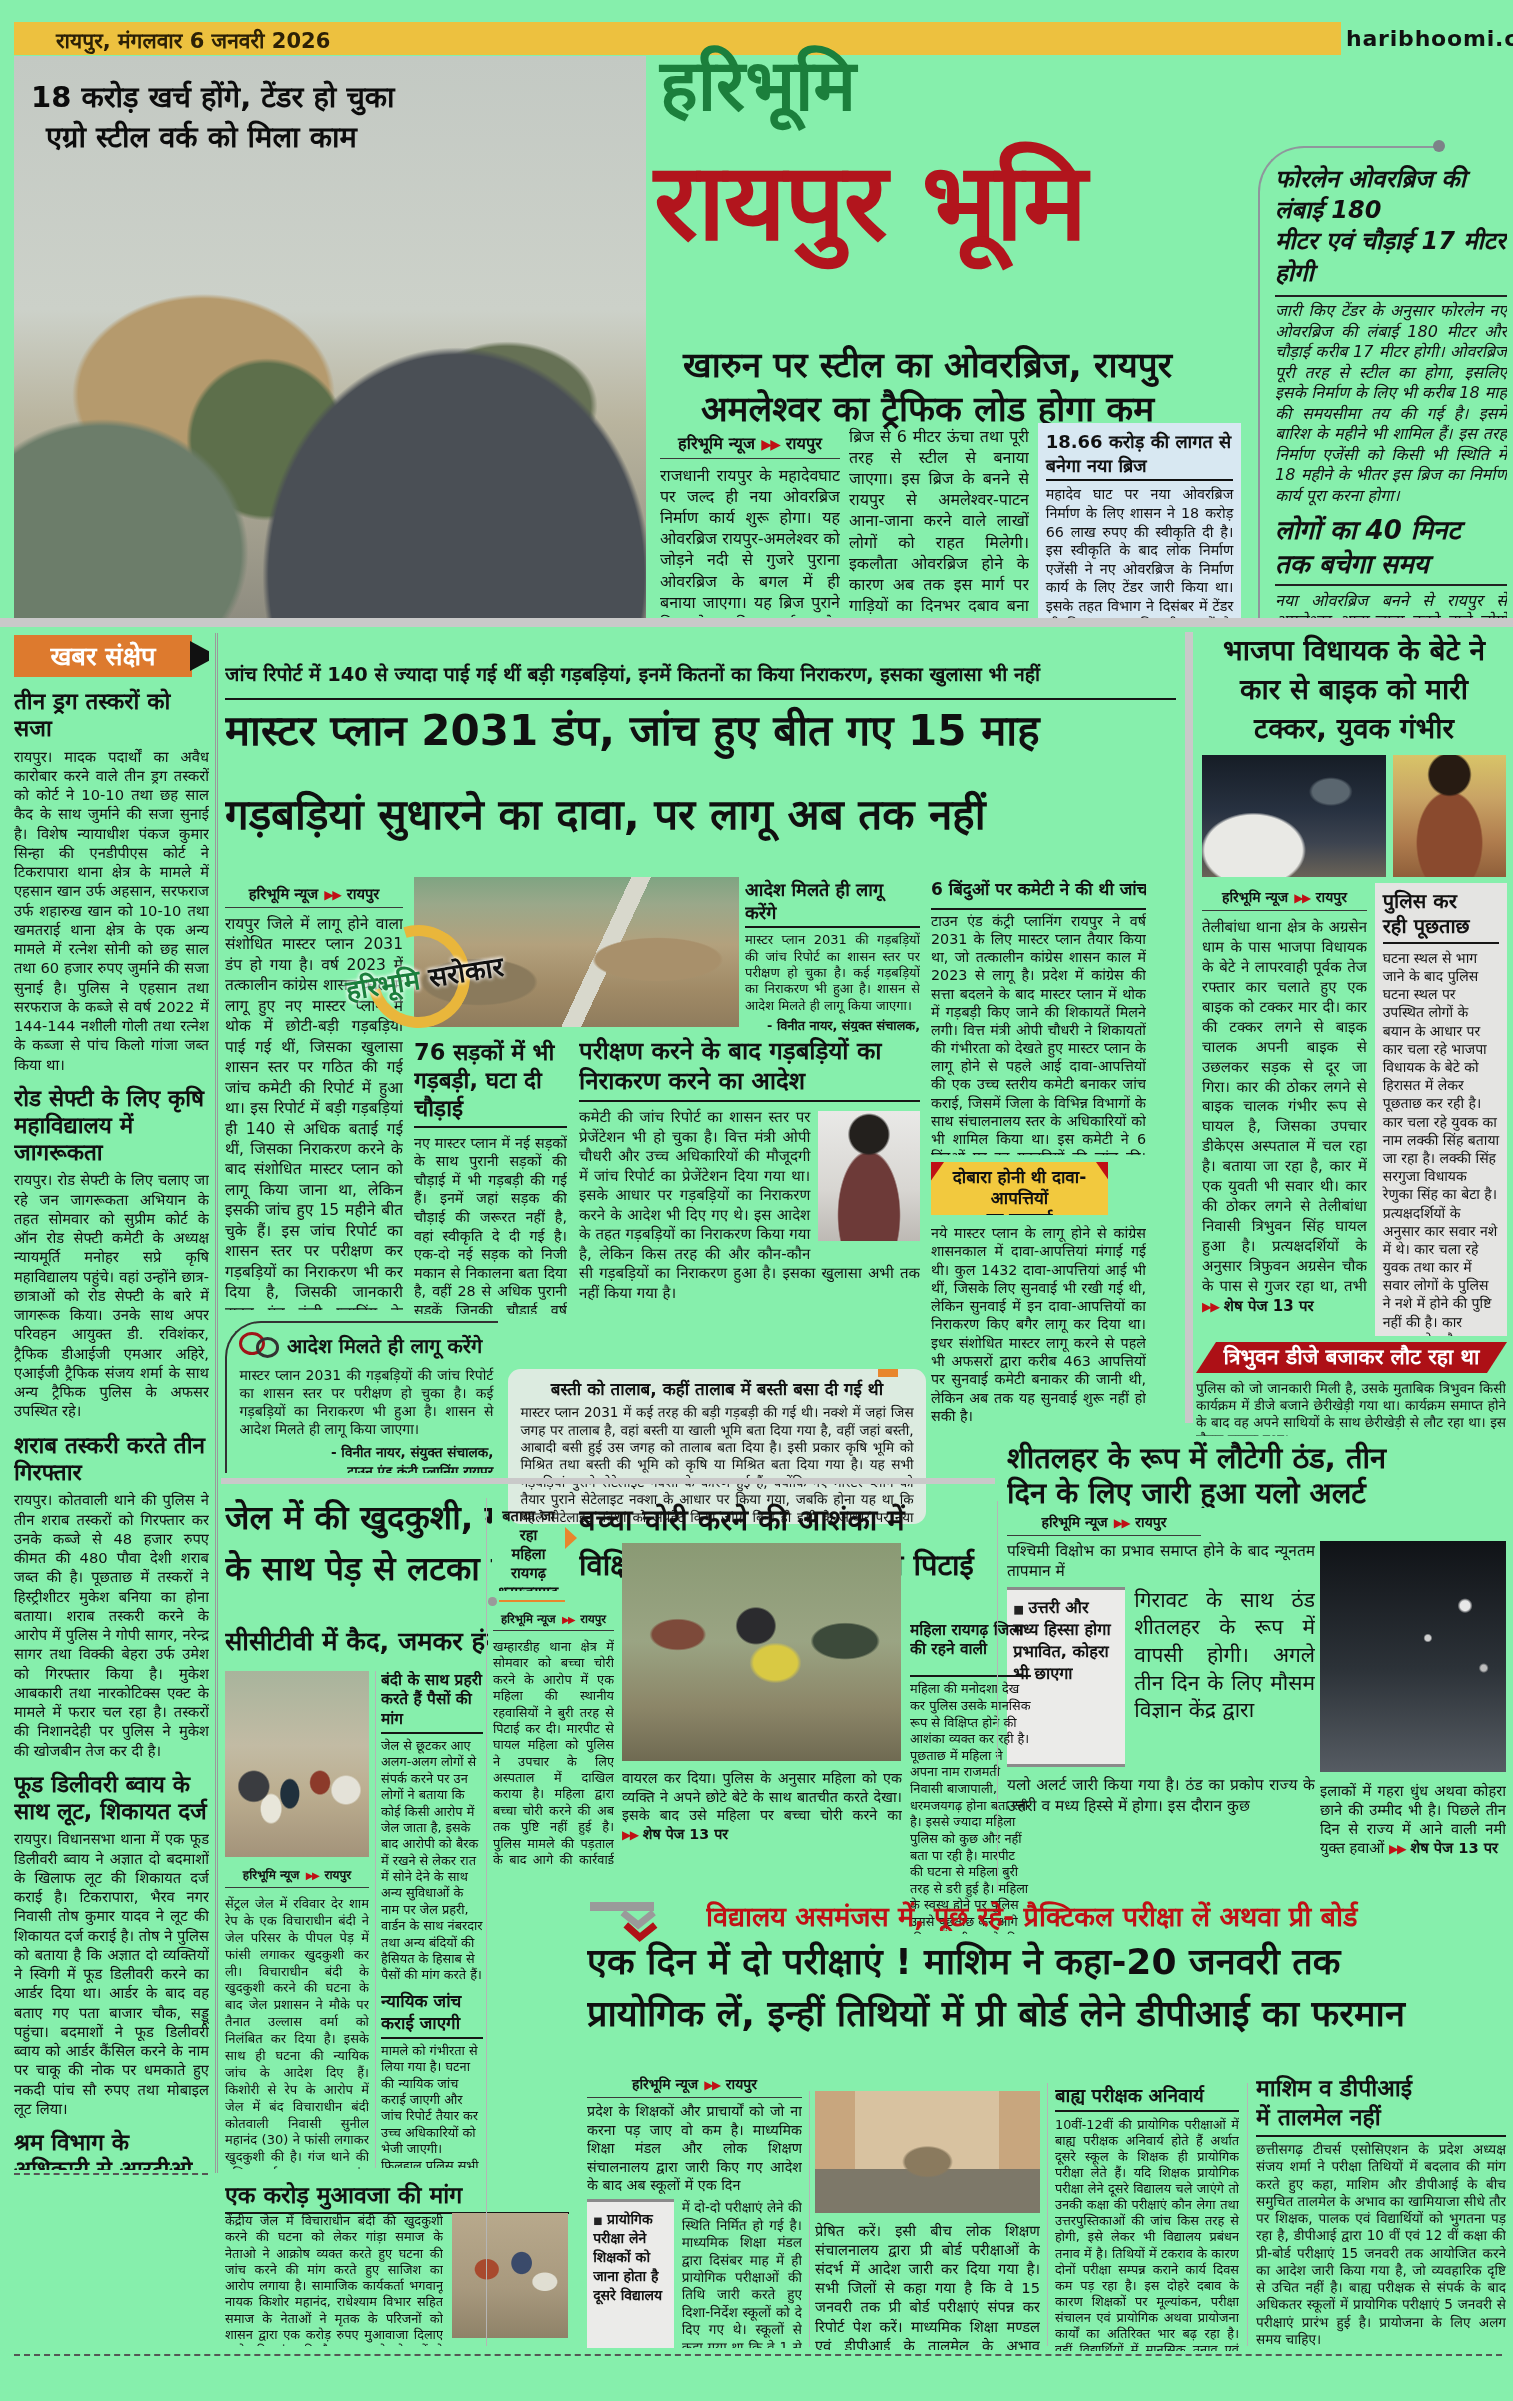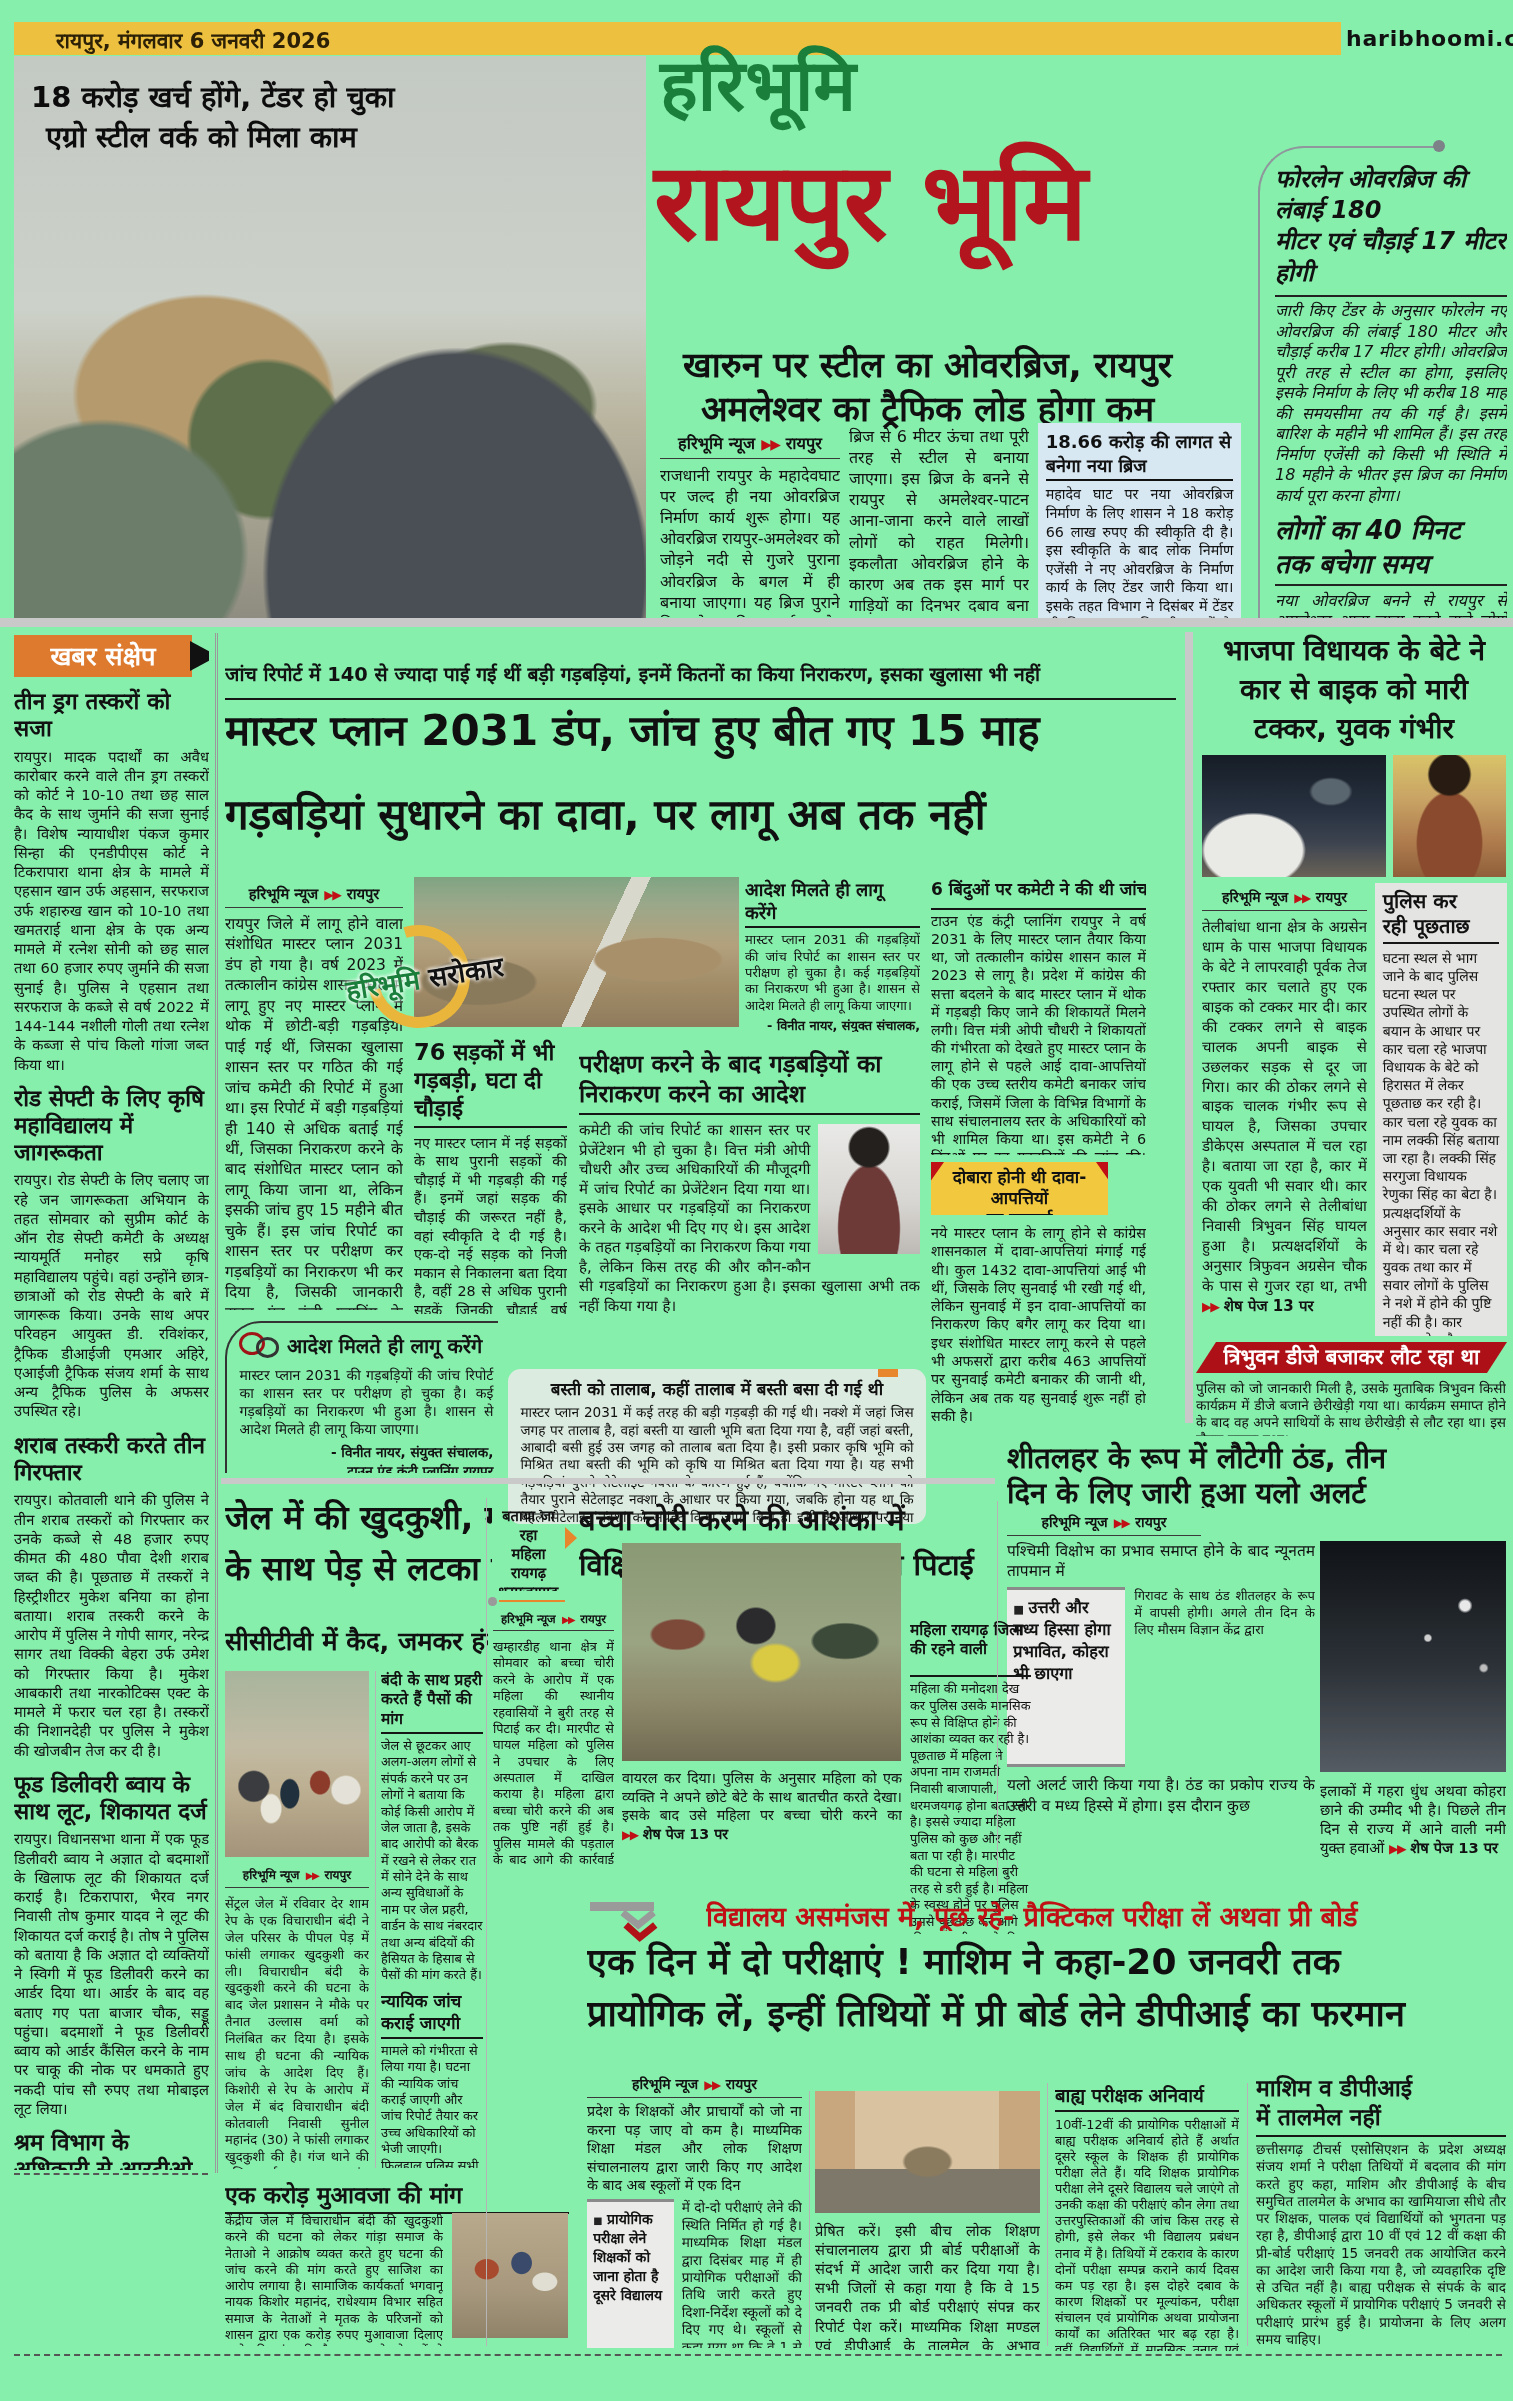--- a/index.html
+++ b/index.html
@@ -186,21 +186,21 @@
     <div class="jt" style="font-size:14.3px;line-height:1.3;">नए मास्टर प्लान में नई सड़कों के साथ पुरानी सड़कों की चौड़ाई में भी गड़बड़ी की गई हैं। इनमें जहां सड़क की चौड़ाई की जरूरत नहीं है, वहां स्वीकृति दे दी गई है। एक-दो नई सड़क को निजी मकान से निकालना बता दिया है, वहीं 28 से अधिक पुरानी सड़कें जिनकी चौड़ाई वर्ष 2021 के मास्टर प्लान में तय की गई थी, उनकी चौड़ाई ही घटा दी गई है। ये पुरानी सड़कें नए मास्टर प्लान में शामिल हैं।</div>
   </div>
 
   <div class="abs clip" style="left:745px;top:879px;width:175px;height:153px;">
     <div class="xb" style="font-size:18px;line-height:1.25;border-bottom:2.3px solid #161616;padding-bottom:2.3px;margin-bottom:3.9px;">आदेश मिलते ही लागू करेंगे</div>
     <div class="jt" style="font-size:13px;line-height:1.26;">मास्टर प्लान 2031 की गड़बड़ियों की जांच रिपोर्ट का शासन स्तर पर परीक्षण हो चुका है। कई गड़बड़ियों का निराकरण भी हुआ है। शासन से आदेश मिलते ही लागू किया जाएगा।</div>
     <div class="b" style="font-size:12.8px;text-align:right;margin-top:2.3px;">- विनीत नायर, संयुक्त संचालक,</div>
     <div class="b" style="font-size:12.8px;text-align:right;">टाउन एंड कंट्री प्लानिंग रायपुर</div>
   </div>
 
-  <div class="abs clip" style="left:579px;top:1036px;width:341px;height:277px;margin-top:13px;">
+  <div class="abs clip" style="left:579px;top:1036px;width:341px;height:277px;">
     <div class="xb" style="font-size:24px;line-height:1.25;">परीक्षण करने के बाद गड़बड़ियों का</div>
     <div class="xb" style="font-size:24px;line-height:1.25;border-bottom:2.3px solid #161616;padding-bottom:3.9px;margin-bottom:6.2px;">निराकरण करने का आदेश</div>
     <div>
       <div class="photo ph-official" style="float:right;width:102px;height:130px;margin:3.1px 0 4.6px 7.7px;"></div>
       <div class="jt" style="font-size:15px;line-height:1.3;">कमेटी की जांच रिपोर्ट का शासन स्तर पर प्रेजेंटेशन भी हो चुका है। वित्त मंत्री ओपी चौधरी और उच्च अधिकारियों की मौजूदगी में जांच रिपोर्ट का प्रेजेंटेशन दिया गया था। इसके आधार पर गड़बड़ियों का निराकरण करने के आदेश भी दिए गए थे। इस आदेश के तहत गड़बड़ियों का निराकरण किया गया है, लेकिन किस तरह की और कौन-कौन सी गड़बड़ियों का निराकरण हुआ है। इसका खुलासा अभी तक नहीं किया गया है।</div>
     </div>
   </div>
 
   <div class="abs b clip" style="left:931px;top:877px;width:215px;height:28px;font-size:17px;white-space:nowrap;border-bottom:2.3px solid #161616;padding-bottom:3.1px;">6 बिंदुओं पर कमेटी ने की थी जांच</div>
   <div class="abs jt clip" style="left:931px;top:912px;width:215px;height:243px;font-size:14.3px;line-height:1.27;">टाउन एंड कंट्री प्लानिंग रायपुर ने वर्ष 2031 के लिए मास्टर प्लान तैयार किया था, जो तत्कालीन कांग्रेस शासन काल में 2023 से लागू है। प्रदेश में कांग्रेस की सत्ता बदलने के बाद मास्टर प्लान में थोक में गड़बड़ी किए जाने की शिकायतें मिलने लगी। वित्त मंत्री ओपी चौधरी ने शिकायतों की गंभीरता को देखते हुए मास्टर प्लान के लागू होने से पहले आई दावा-आपत्तियों की एक उच्च स्तरीय कमेटी बनाकर जांच कराई, जिसमें जिला के विभिन्न विभागों के साथ संचालनालय स्तर के अधिकारियों को भी शामिल किया था। इस कमेटी ने 6 बिंदुओं पर इन गड़बड़ियों की जांच की। इसमें शिकायत, सड़क, तालाब, लैंड यूज एवं असंगत-अकार्यक्षम भूमि का उपयोग शामिल है। कमेटी की प्रारंभिक जांच में ही 170 से अधिक गड़बड़ियां पाई गईं। इन गड़बड़ियों की दोबारा बारीकी से जांच की गई, जिसके बाद रिपोर्ट शासन को भेजी गई।</div>
@@ -259,21 +259,21 @@
     <span>हरिभूमि न्यूज</span>
       <span class="arr"></span>
       <span>रायपुर</span>
   </div>
   <div class="abs clip" style="left:1007px;top:1541px;width:308px;height:358px;">
     <div class="jt" style="font-size:15.5px;line-height:1.32;">पश्चिमी विक्षोभ का प्रभाव समाप्त होने के बाद न्यूनतम तापमान में</div>
     <div style="display:flex;gap:9.3px;margin-top:4.6px;">
       <div class="bulletbox" style="width:118px;height:180px;box-sizing:border-box;font-size:16.3px;">
         <span class="sq"></span><span>उत्तरी और मध्य हिस्सा होगा प्रभावित, कोहरा भी छाएगा</span>
       </div>
-      <div class="jt clip" style="flex:1;height:184px;font-size:13px;line-height:1.32;">गिरावट के साथ ठंड शीतलहर के रूप में वापसी होगी। अगले तीन दिन के लिए मौसम विज्ञान केंद्र द्वारा</div>
+      <div class="jt clip" style="flex:1;height:184px;font-size:21px;line-height:1.32;">गिरावट के साथ ठंड शीतलहर के रूप में वापसी होगी। अगले तीन दिन के लिए मौसम विज्ञान केंद्र द्वारा</div>
     </div>
     <div class="jt" style="font-size:15.5px;line-height:1.32;margin-top:4.6px;">यलो अलर्ट जारी किया गया है। ठंड का प्रकोप राज्य के उत्तरी व मध्य हिस्से में होगा। इस दौरान कुछ</div>
   </div>
   <div class="abs photo ph-fog" style="left:1320px;top:1541px;width:186px;height:231px;"></div>
   <div class="abs jt clip" style="left:1320px;top:1781px;width:186px;height:101px;font-size:14.7px;line-height:1.3;">
     <span>इलाकों में गहरा धुंध अथवा कोहरा छाने की उम्मीद भी है। पिछले तीन दिन से राज्य में आने वाली नमी युक्त हवाओं</span>
     <span class="more"><span class="arr"></span> <span>शेष पेज 13 पर</span></span>
   </div>
 
   <div class="abs ct b clip" style="left:493px;top:1506px;width:71px;height:85px;font-size:14.7px;line-height:1.3;">

